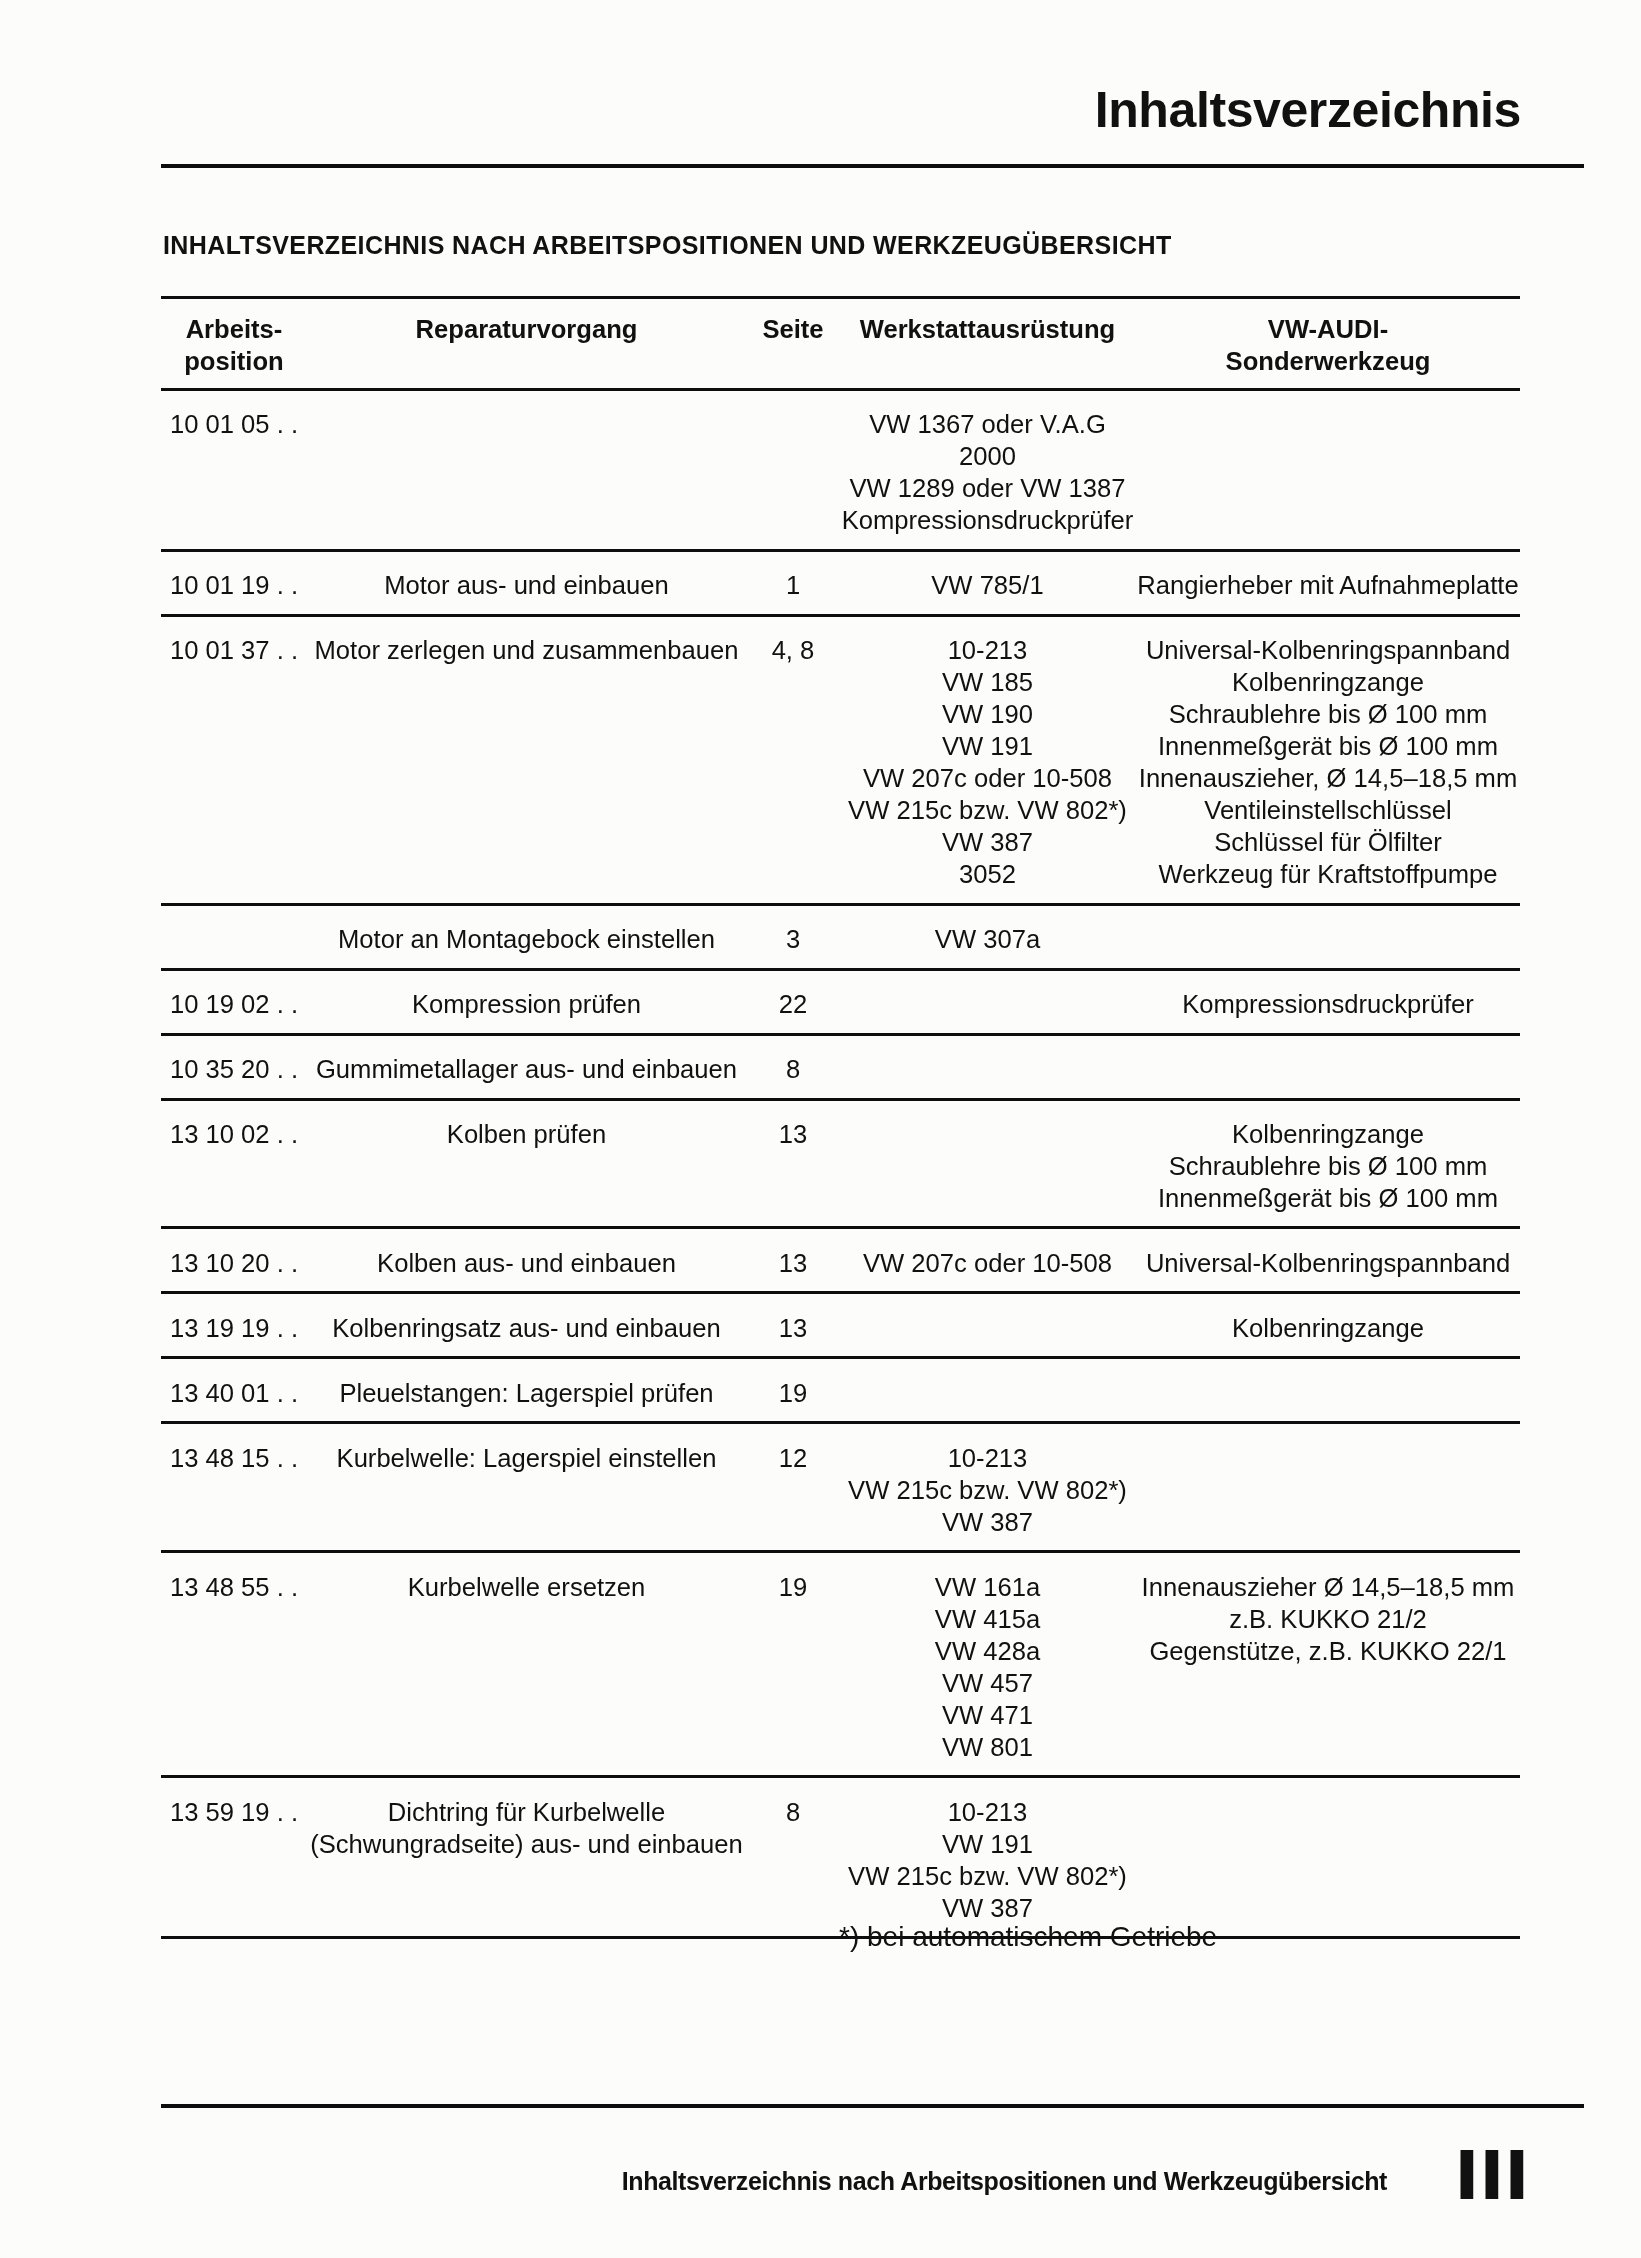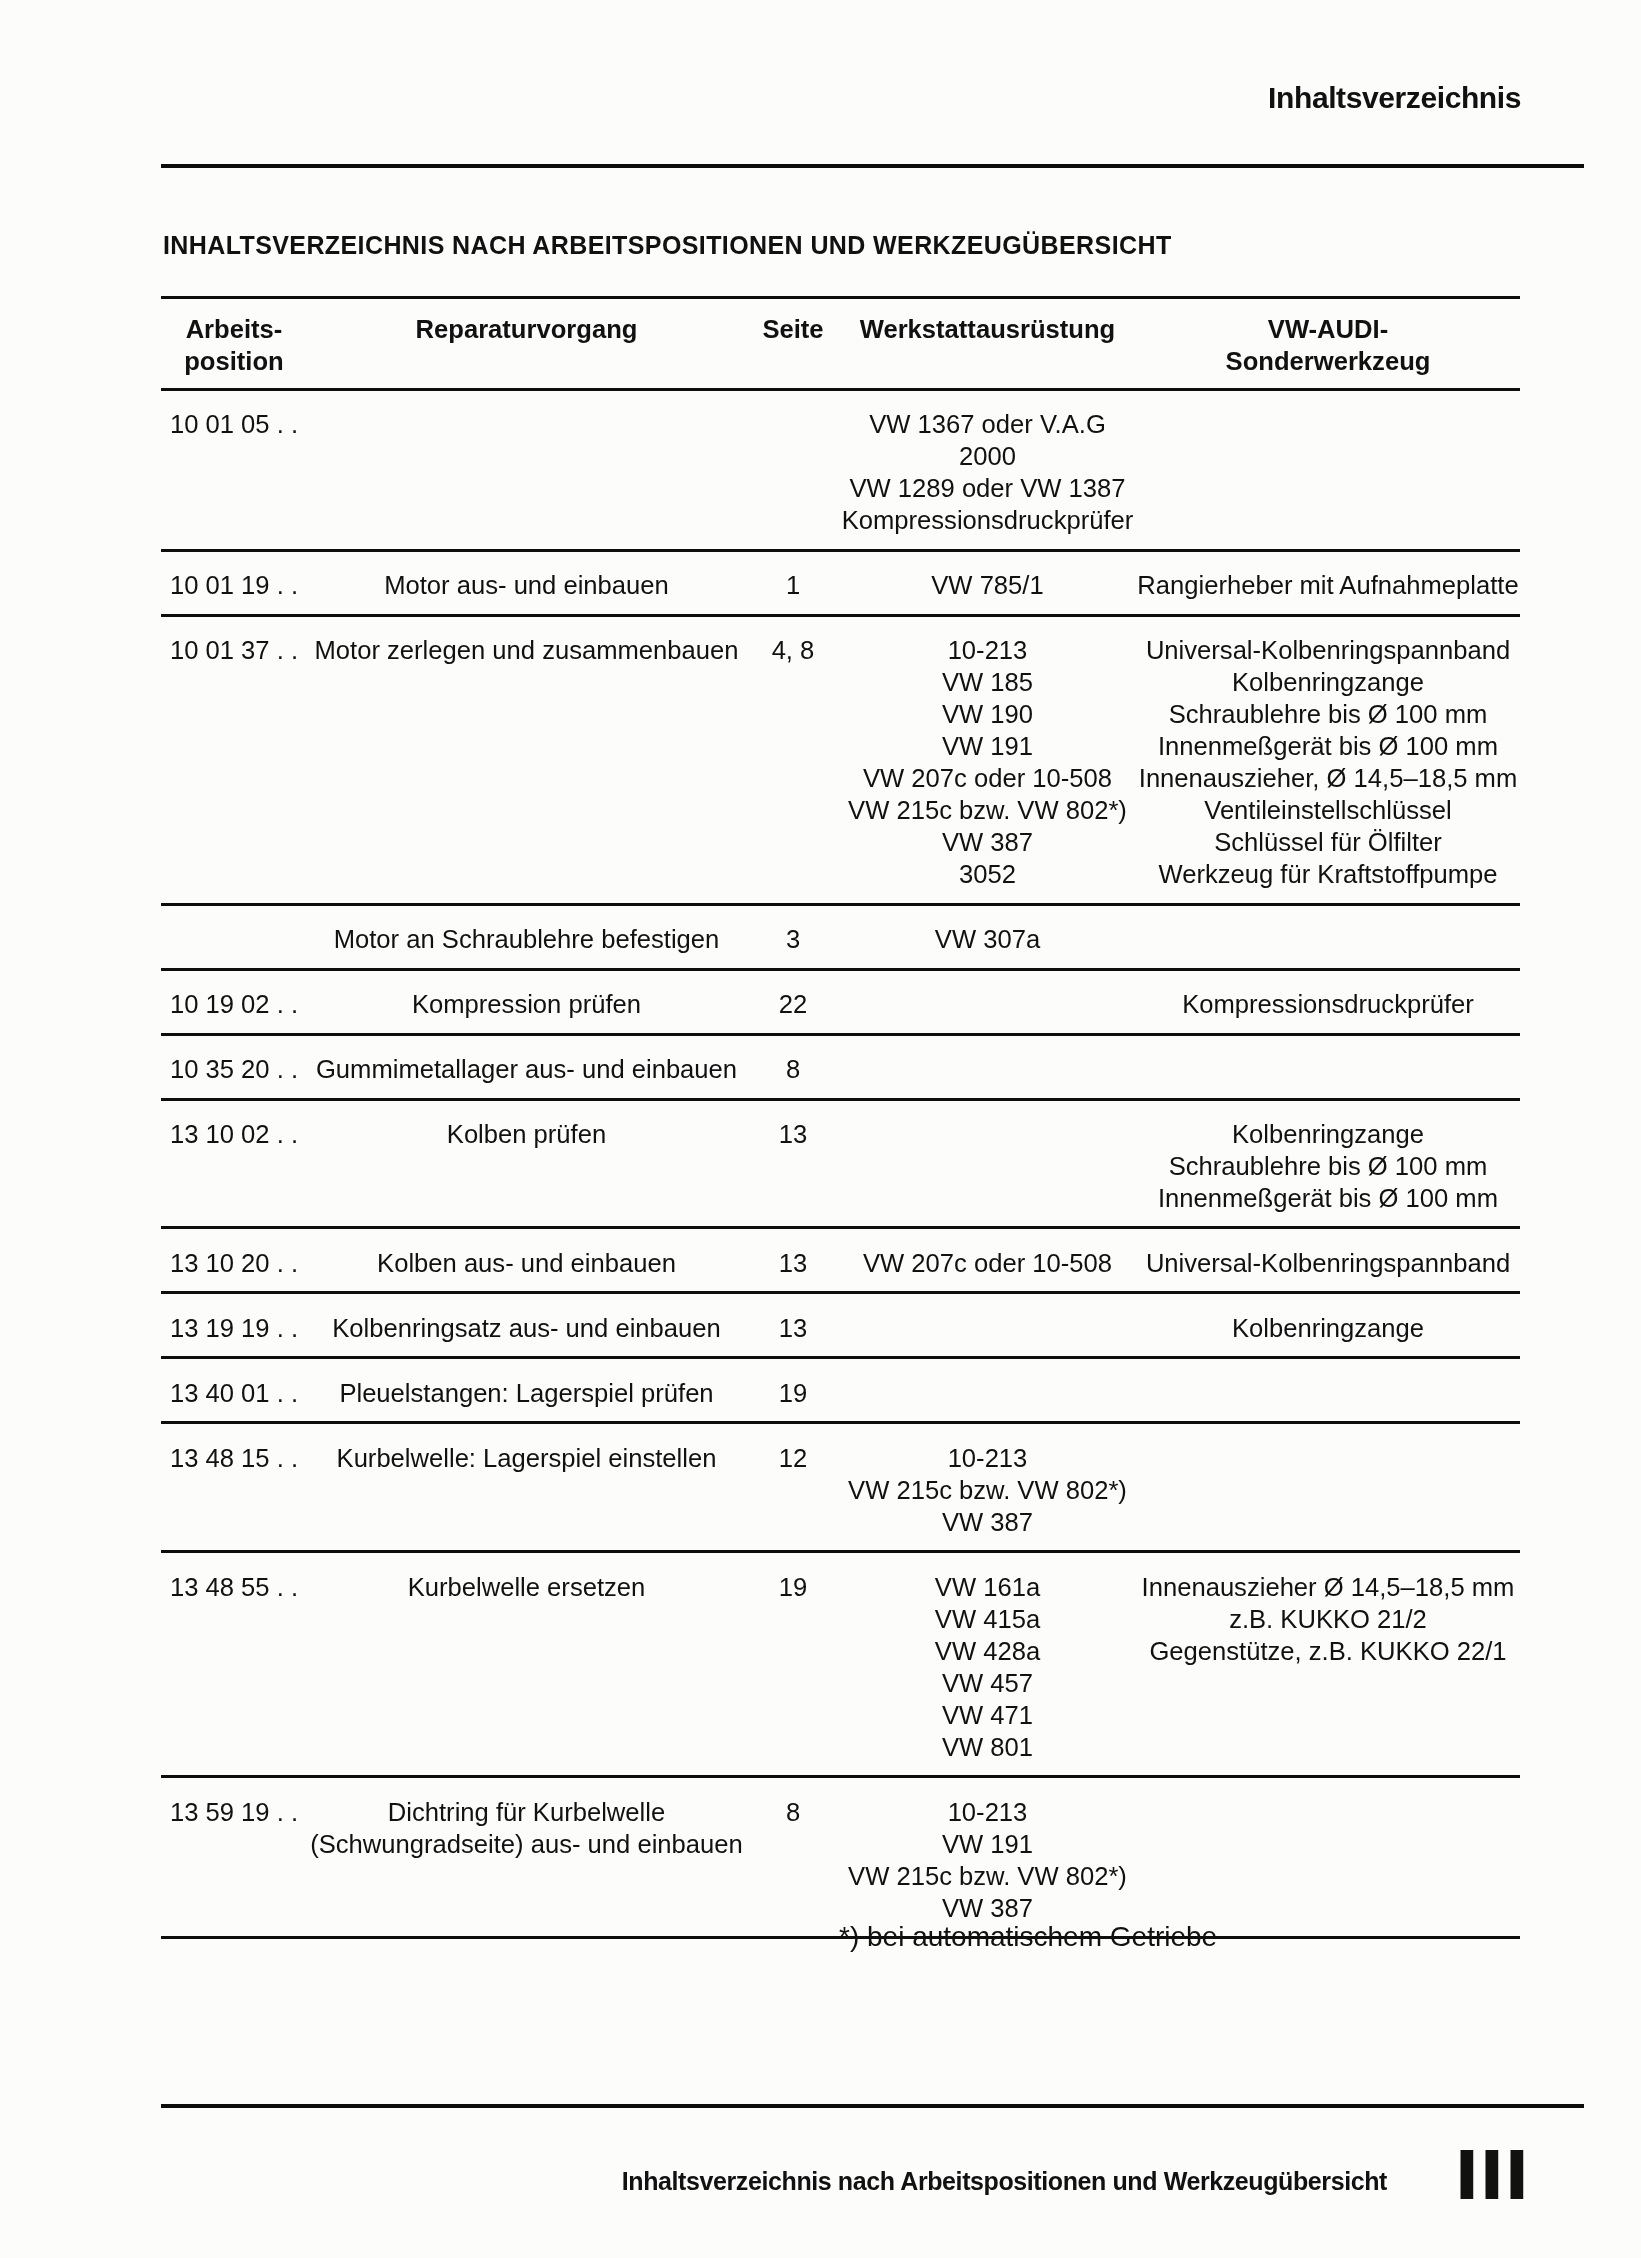--- a/index.html
+++ b/index.html
@@ -17,21 +17,21 @@
     color: #111111;
     font-family: "Liberation Sans", "DejaVu Sans", sans-serif;
     overflow: hidden;
   }
 
   
   .doc-title {
     position: absolute;
     top: 81px;
     right: 121px;
-    font-size: 30px;
+    font-size: 50px;
     font-weight: bold;
     letter-spacing: -0.4px;
     white-space: nowrap;
   }
   .title-rule {
     position: absolute;
     top: 164px;
     left: 161px;
     width: 1423px;
     height: 4.4px;
@@ -166,21 +166,21 @@
 Schraublehre bis Ø 100 mm
 Innenmeßgerät bis Ø 100 mm
 Innenauszieher, Ø 14,5–18,5 mm
 Ventileinstellschlüssel
 Schlüssel für Ölfilter
 Werkzeug für Kraftstoffpumpe</div>
     </div>
 
     <div class="t-row">
       <div class="cell"></div>
-      <div class="cell">Motor an Schraublehre befestigen</div>
+      <div class="cell">Motor an Montagebock einstellen</div>
       <div class="cell">3</div>
       <div class="cell">VW 307a</div>
       <div class="cell"></div>
     </div>
 
     <div class="t-row">
       <div class="cell">10 19 02 . .</div>
       <div class="cell">Kompression prüfen</div>
       <div class="cell">22</div>
       <div class="cell"></div>

